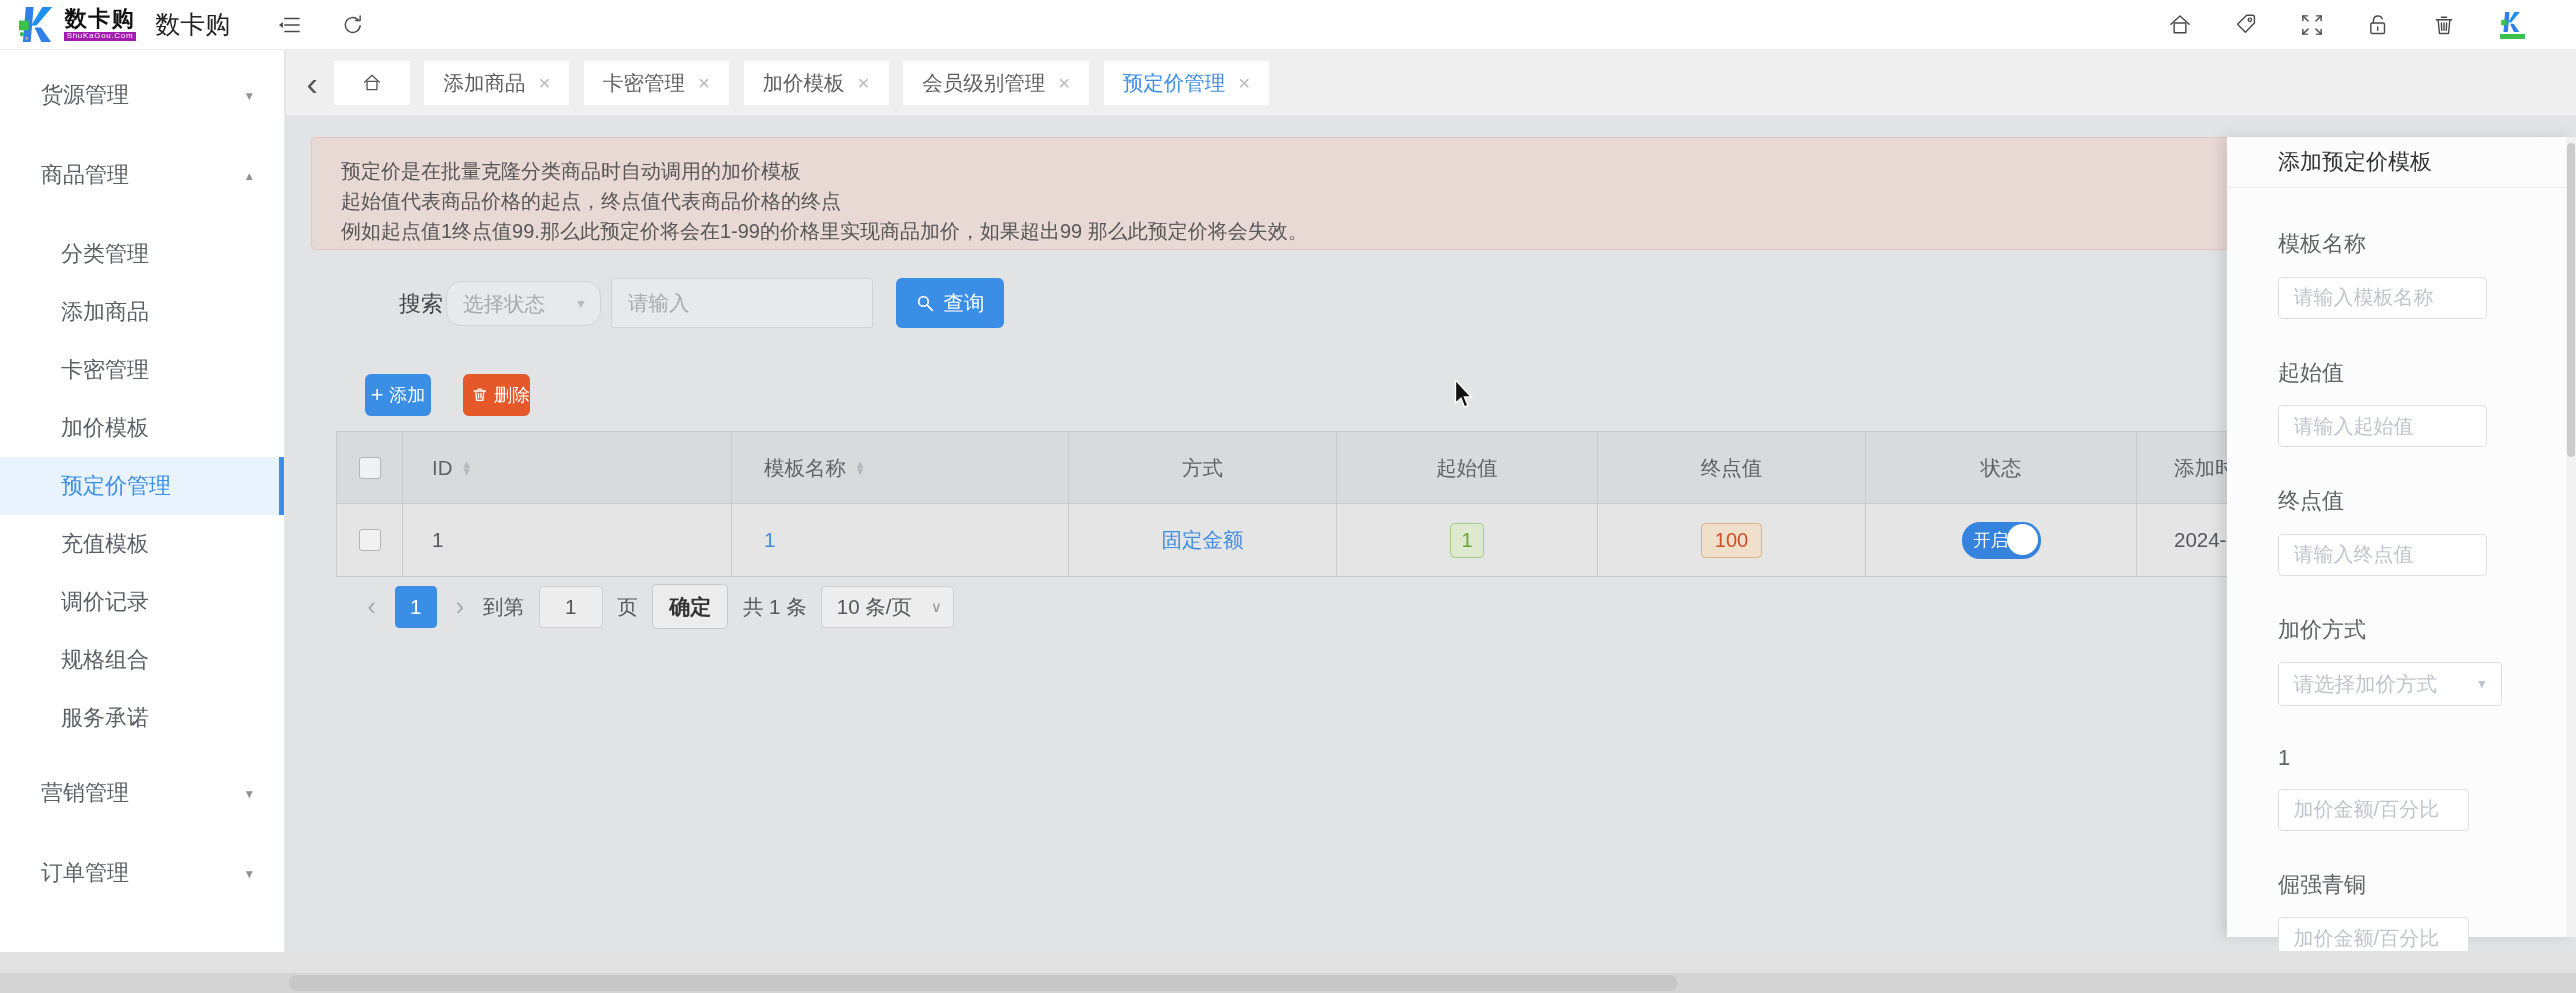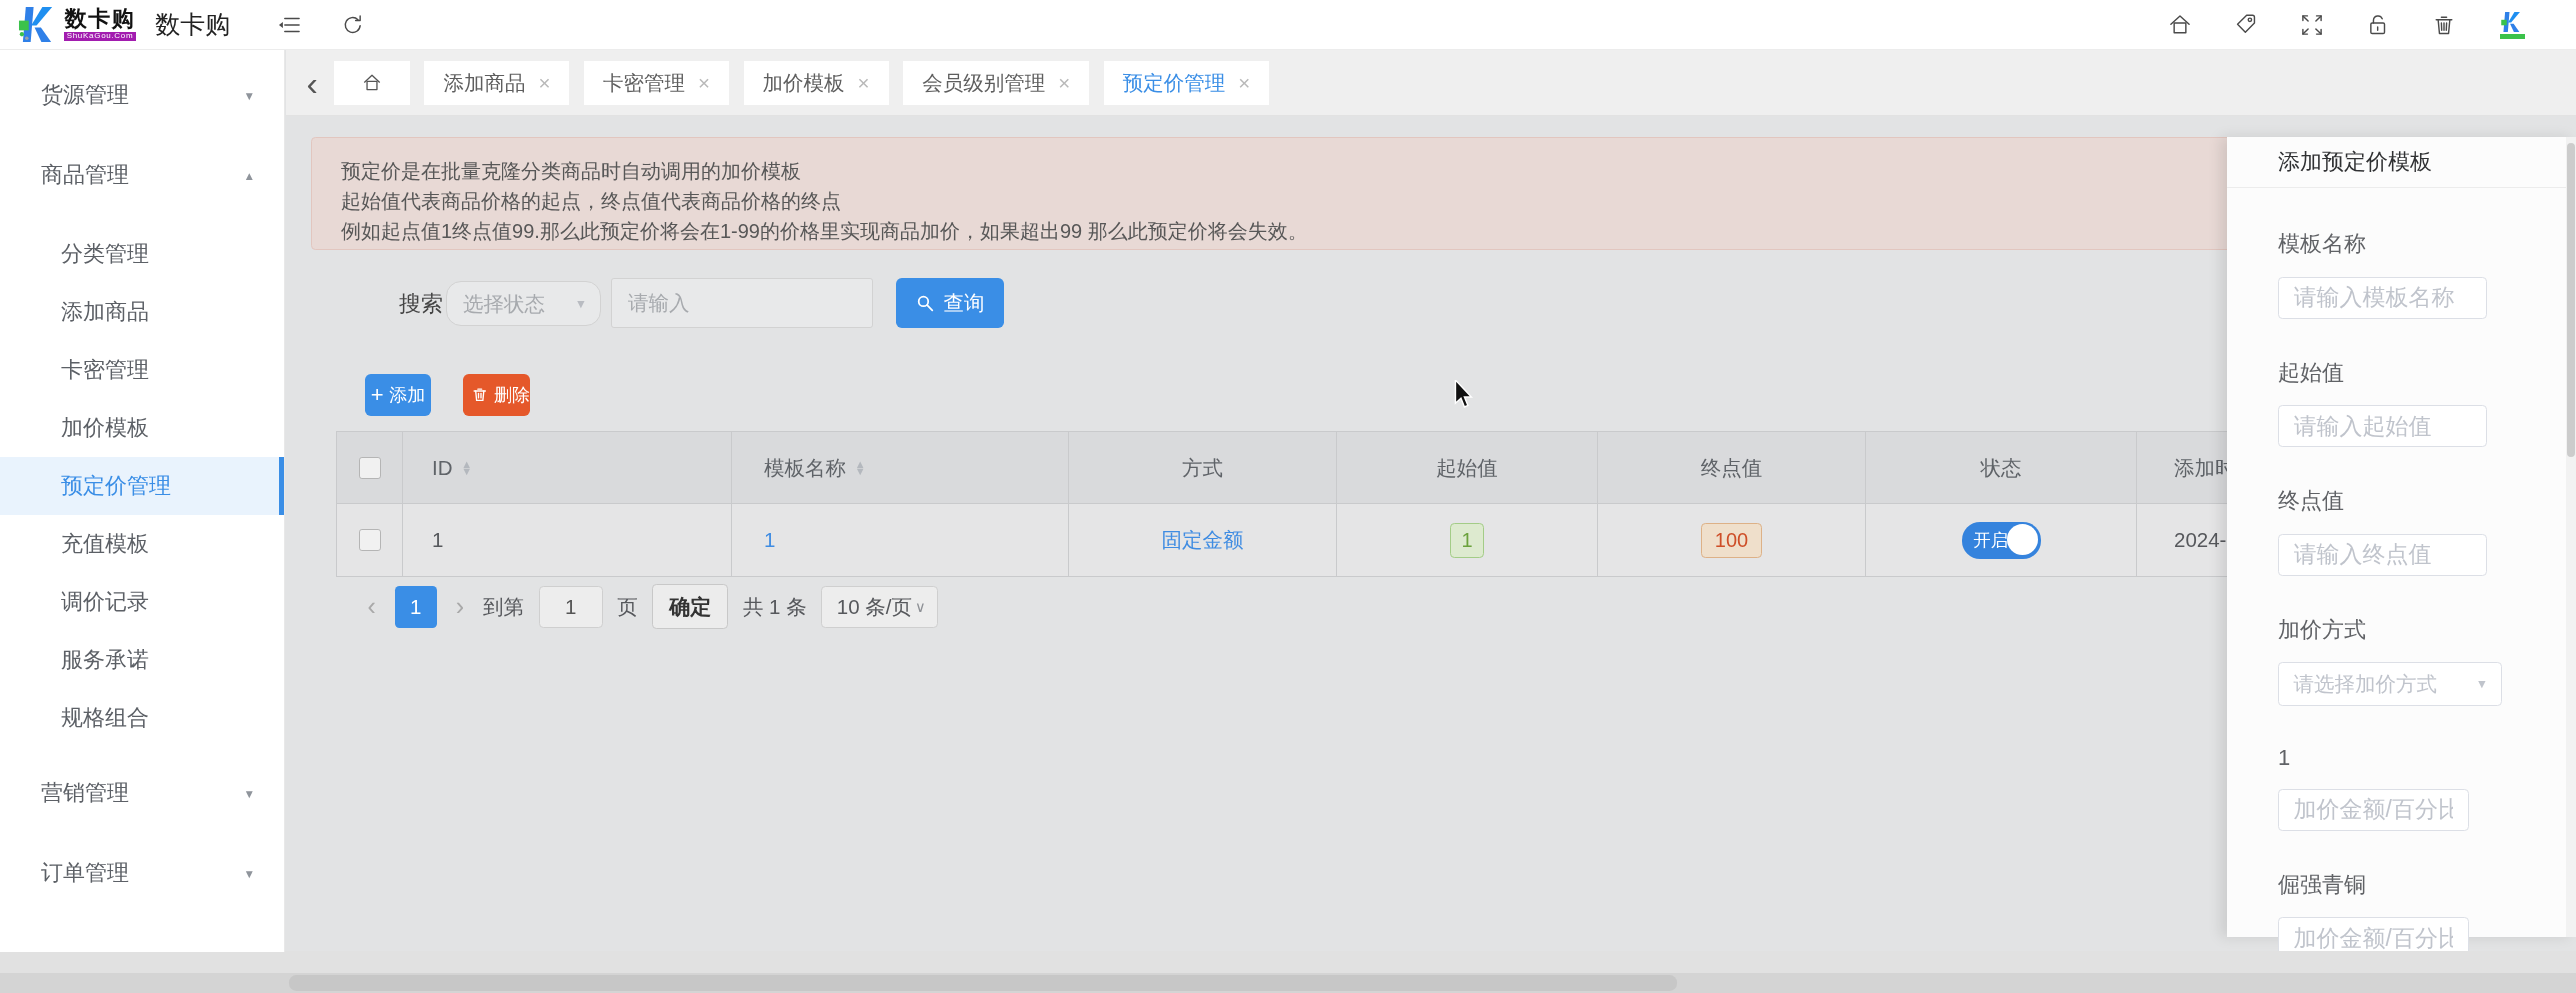--- a/index.html
+++ b/index.html
@@ -103,32 +103,32 @@
   .pager { position:absolute; left:363px; top:584px; height:45px; display:flex; align-items:center; gap:14.6px;
     font-size:20.5px; color:#56585c; z-index:5; }
   .pg-arrow { font-size:25px; color:#a9a9a9; cursor:pointer; padding:0 4.4px; }
   .pg-num { width:42px; height:42px; background:#3a8ee6; color:#fff; border-radius:4.4px; display:flex;
     align-items:center; justify-content:center; font-size:20.5px; cursor:pointer; }
   .pg-input { width:64px; height:42px; border:1.5px solid #cfcfcf; border-radius:4.4px; background:#ededed;
     text-align:center; font-size:20.5px; color:#555; font-family:"Liberation Sans", sans-serif; }
   .pg-confirm { height:45px; padding:0 16px; background:#ececec; border:1.5px solid #c8c8c8; border-radius:4.4px;
     font-size:21px; font-weight:bold; color:#333; cursor:pointer; font-family:"Liberation Sans", sans-serif; }
   .pg-size { height:42px; padding:0 11.7px 0 14.6px; border:1.5px solid #cfcfcf; border-radius:4.4px; background:#ededed;
-    display:flex; align-items:center; gap:3px; cursor:pointer; }
+    display:flex; align-items:center; gap:19px; cursor:pointer; }
   .pg-size .car { font-size:14.6px; color:#8d9095; }
   
   .drawer { position:absolute; left:2227px; top:137px; width:349px; height:800px; background:#fcfcfc;
     box-shadow:-7.3px 0 13px rgba(0,0,0,0.10); z-index:45; }
   .drawer-head { height:51px; display:flex; align-items:center; padding-left:51px; border-bottom:1.5px solid #ececec;
     font-size:22px; color:#303133; }
   .drawer-body { padding:41px 0 0 51px; }
   .fld { margin-bottom:39px; }
   .fld-label { font-size:22px; color:#606266; margin-bottom:17.5px; }
   .fld-input { width:209px; height:42px; border:1.5px solid #dcdfe6; border-radius:4.4px; background:#fff;
-    font-size:23px; color:#56585c; padding:0 14.6px; font-family:"Liberation Sans", sans-serif; display:block; }
+    font-size:20px; color:#56585c; padding:0 14.6px; font-family:"Liberation Sans", sans-serif; display:block; }
   .fld-input::placeholder { color:#c0c4cc; }
   .fld-select { width:224px; height:44px; border:1.5px solid #dcdfe6; border-radius:4.4px; background:#fff;
     display:flex; align-items:center; justify-content:space-between; padding:0 13px 0 14.6px; cursor:pointer; }
   .fld-select .ph { font-size:20.5px; color:#c0c4cc; }
   .fld-select .car { font-size:12.4px; color:#c0c4cc; }
   .fld-input.narrow { width:191px; }
   .drawer-scroll { position:absolute; right:0; top:0; width:10.2px; height:100%; background:#f2f2f2; }
   .drawer-thumb { position:absolute; right:0.7px; top:5.8px; width:8.8px; height:314px; background:#cccccc; border-radius:4.4px; }
   
   .bottom-strip { position:absolute; left:0; top:951px; width:2576px; height:42px; background:#e1e1e1; z-index:50; }
@@ -250,24 +250,24 @@
   <div class="side-item side-sub active">
     <span>预定价管理</span>
   </div>
   <div class="side-item side-sub">
     <span>充值模板</span>
   </div>
   <div class="side-item side-sub">
     <span>调价记录</span>
   </div>
   <div class="side-item side-sub">
+    <span>规格组合</span>
+  </div>
+  <div class="side-item side-sub">
     <span>服务承诺</span>
-  </div>
-  <div class="side-item side-sub">
-    <span>规格组合</span>
   </div>
   <div class="side-item side-group mt23">
     <span>营销管理</span>
     <span class="side-caret">▼</span>
   </div>
   <div class="side-item side-group mt30">
     <span>订单管理</span>
     <span class="side-caret">▼</span>
   </div>
 </div>

